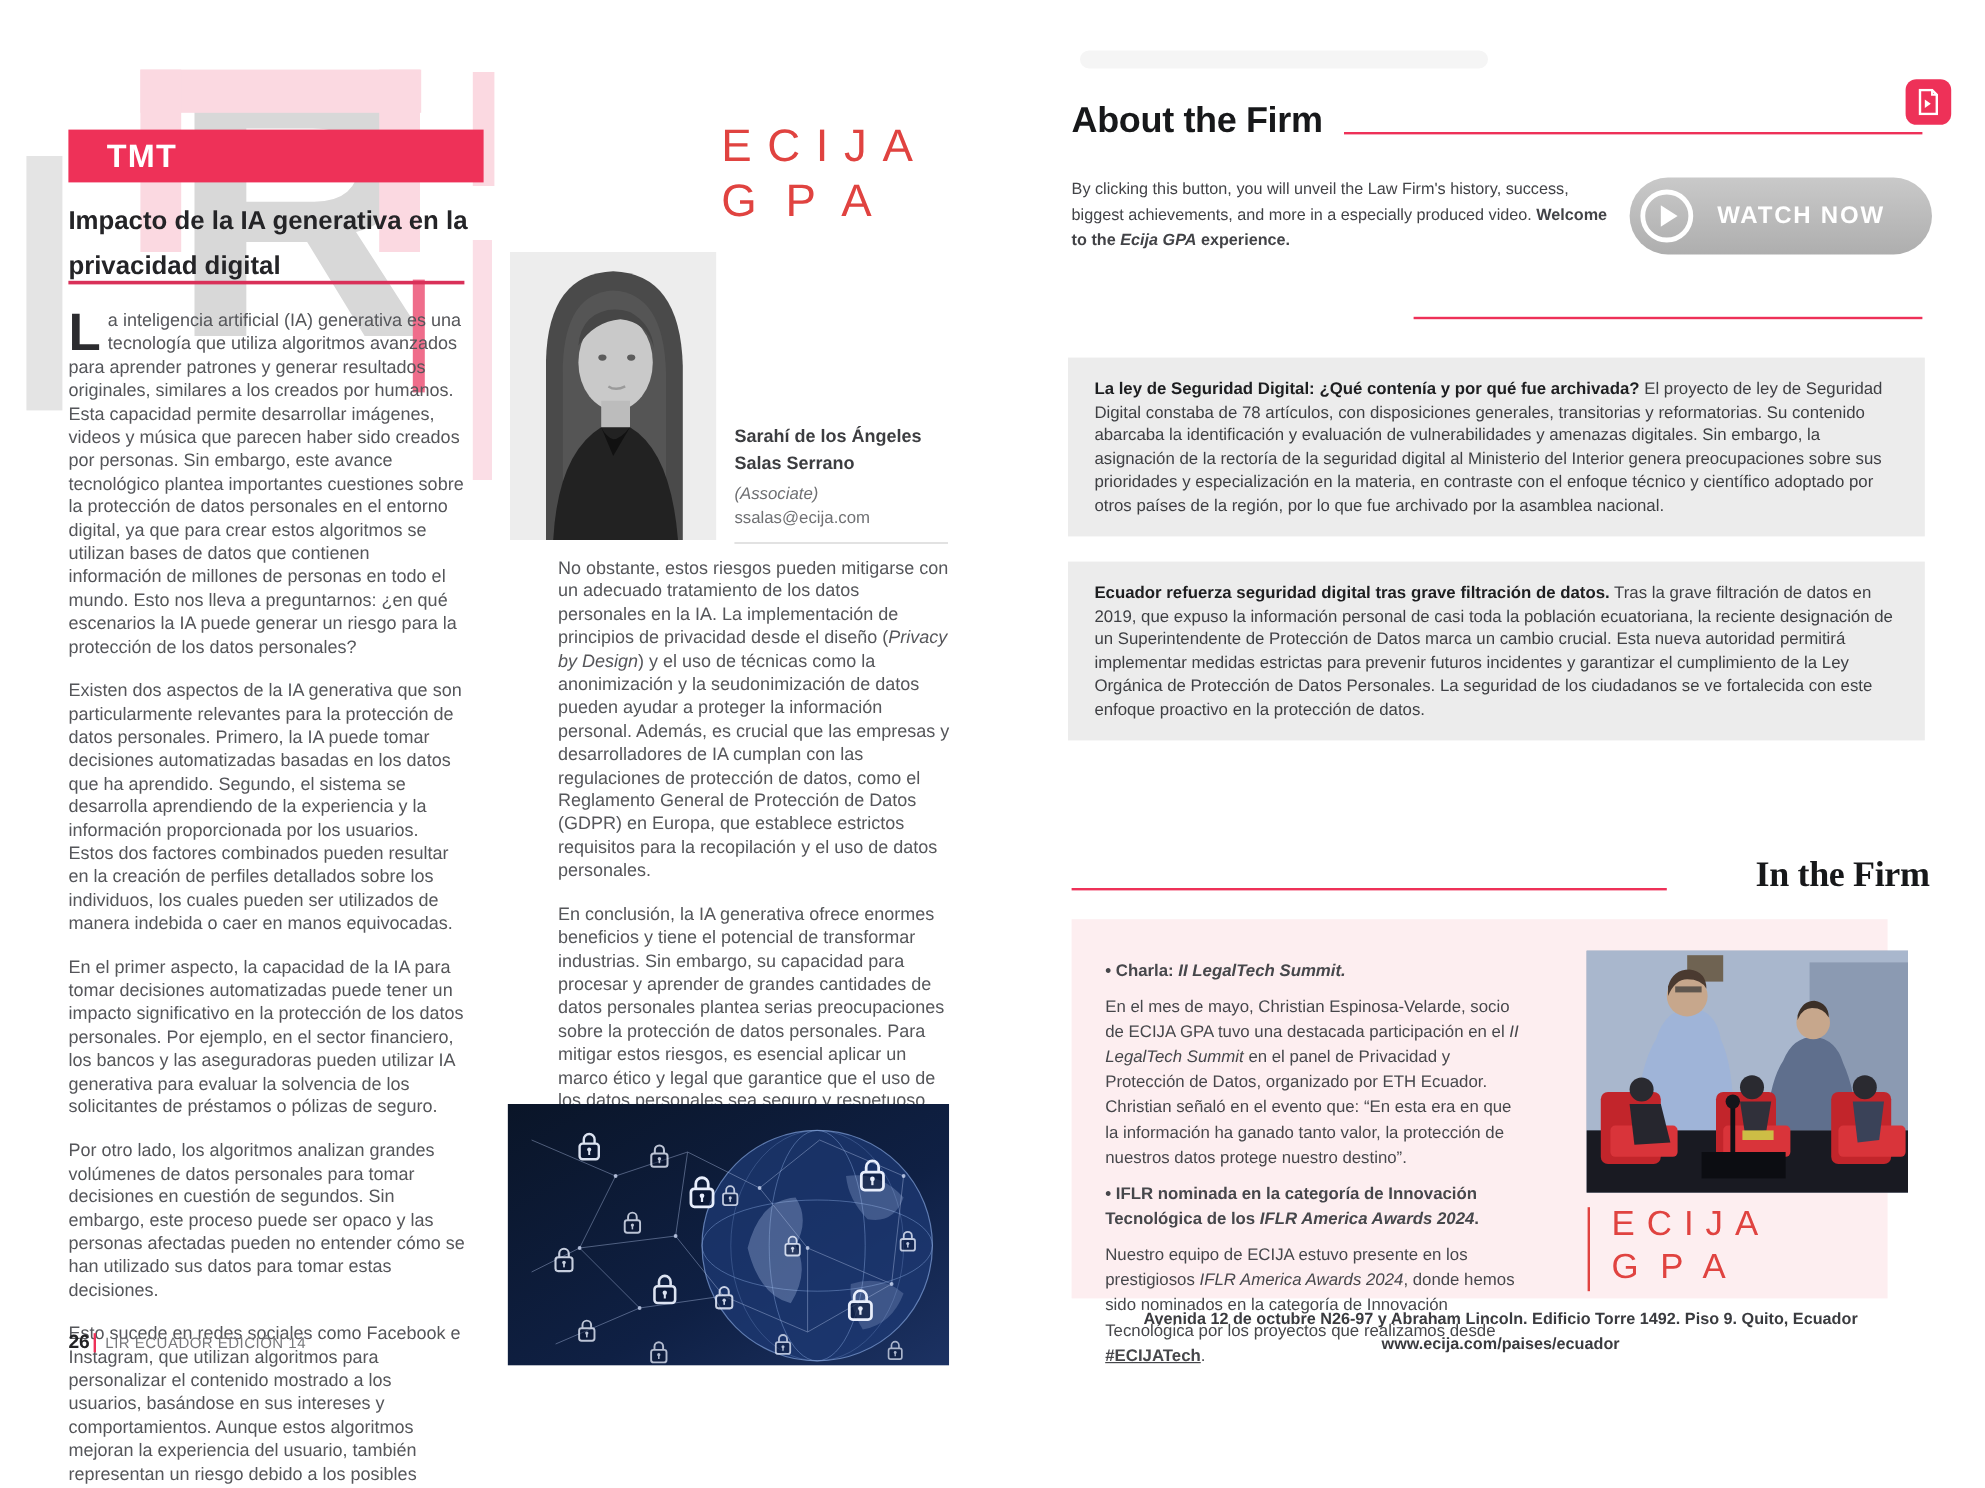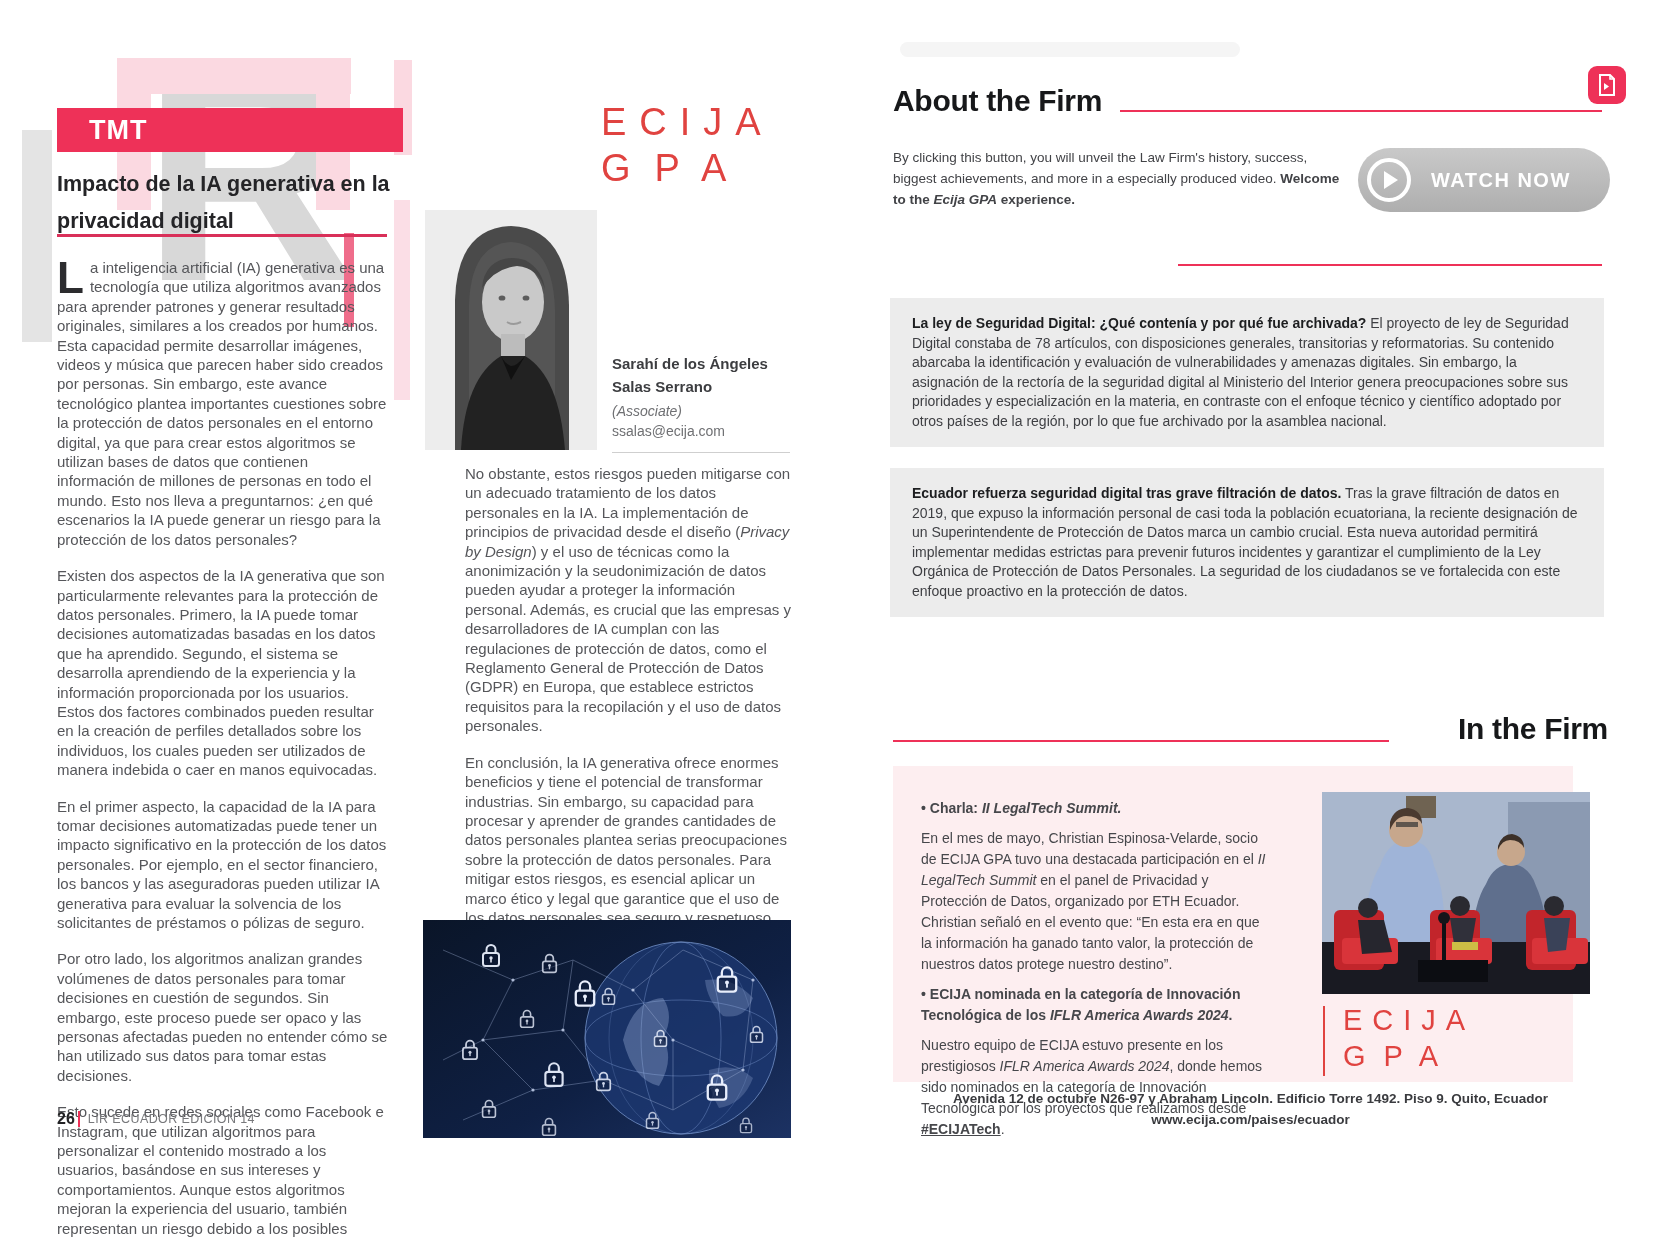--- a/index.html
+++ b/index.html
@@ -59,21 +59,21 @@
                display:flex;align-items:center;justify-content:center;box-sizing:border-box;}
   .play-tri{width:0;height:0;border-left:14px solid #ffffff;border-top:9px solid transparent;
             border-bottom:9px solid transparent;margin-left:4px;}
   .watch-label{color:#ffffff;font-weight:bold;font-size:20px;letter-spacing:1.5px;margin-left:20px;}
 
   .news-box{left:890px;top:298px;width:714px;background:#ececec;padding:16px 22px;box-sizing:border-box;
             font-size:14px;line-height:19.5px;color:#3e3f43;z-index:2;}
   .news-box .b{color:#1d1e20;}
   .news-box2{top:468px;}
 
-  .firm-head{right:46px;top:712px;text-align:center;z-index:2;}
+  .firm-head{right:46px;top:712px;text-align:center;z-index:2;font-family:Liberation Serif, serif;}
   .firm-line{left:893px;top:740px;width:496px;z-index:2;}
   .firm-box{left:893px;top:766px;width:680px;height:316px;background:#fdeef0;z-index:2;
             box-sizing:border-box;}
   .firm-text{position:absolute;left:28px;top:32px;width:348px;font-size:14px;line-height:21px;color:#46474b;}
   .firm-text p{margin-bottom:9px;}
   .conf-photo{position:absolute;left:429px;top:26px;width:268px;height:202px;}
   .ecija-logo-bottom{position:absolute;left:430px;top:240px;display:flex;}
   .logo-bar{width:2px;background:#e04340;height:70px;margin-right:18px;}
   .ecija-logo-bottom .txt{color:#e04340;line-height:1;}
   .ecija-logo-bottom .l1{font-size:29px;letter-spacing:10px;}
@@ -250,21 +250,21 @@
     <span class="b">Ecuador refuerza seguridad digital tras grave filtración de datos.</span><span> Tras la grave filtración de datos en 2019, que expuso la información personal de casi toda la población ecuatoriana, la reciente designación de un Superintendente de Protección de Datos marca un cambio crucial. Esta nueva autoridad permitirá implementar medidas estrictas para prevenir futuros incidentes y garantizar el cumplimiento de la Ley Orgánica de Protección de Datos Personales. La seguridad de los ciudadanos se ve fortalecida con este enfoque proactivo en la protección de datos.</span>
   </div>
 
   <div class="abs sec-head firm-head">In the Firm</div>
   <div class="abs sec-line firm-line"></div>
 
   <div class="abs firm-box">
     <div class="firm-text">
       <p><span class="b">• Charla: </span><span class="b i">II LegalTech Summit.</span></p>
       <p><span>En el mes de mayo, Christian Espinosa-Velarde, socio de ECIJA GPA tuvo una destacada participación en el </span><span class="i">II LegalTech Summit</span><span> en el panel de Privacidad y Protección de Datos, organizado por ETH Ecuador. Christian señaló en el evento que: “En esta era en que la información ha ganado tanto valor, la protección de nuestros datos protege nuestro destino”.</span></p>
-      <p><span class="b">• ECIJA nominada en la categoría de Innovación Tecnológica de los </span><span class="b i">IFLR America Awards 2024</span><span class="b">.</span></p>
+      <p><span class="b">• IFLR nominada en la categoría de Innovación Tecnológica de los </span><span class="b i">IFLR America Awards 2024</span><span class="b">.</span></p>
       <p><span>Nuestro equipo de ECIJA estuvo presente en los prestigiosos </span><span class="i">IFLR America Awards 2024</span><span>, donde hemos sido nominados en la categoría de Innovación Tecnológica por los proyectos que realizamos desde </span><span class="b u">#ECIJATech</span><span>.</span></p>
     </div>
 
     <div class="conf-photo">
       <svg width="268" height="202" viewBox="0 0 268 202">
         <rect width="268" height="202" fill="#8898b2"></rect>
         <rect x="0" y="0" width="268" height="150" fill="#a9b7cd"></rect>
         <rect x="186" y="10" width="82" height="140" fill="#8b9ab2"></rect>
         <rect x="84" y="4" width="30" height="22" fill="#6f6352"></rect>
         <path d="M40 150 Q44 96 58 74 Q66 48 88 48 Q108 50 112 74 Q124 100 122 150 Z" fill="#9fb4d8"></path>

